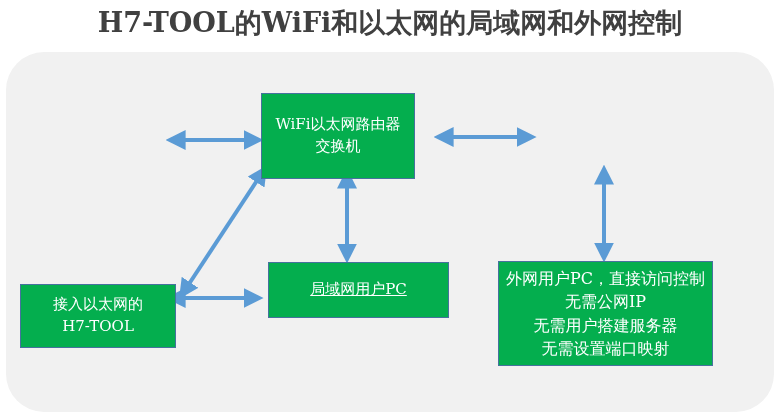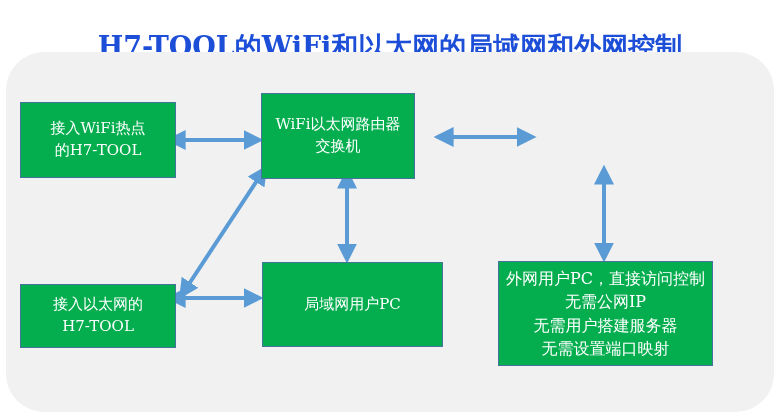--- a/index.html
+++ b/index.html
@@ -22,27 +22,26 @@
 
   
   .title {
     position: absolute;
     left: 0px;
     top: 0px;
     width: 780px;
     height: 46px;
     line-height: 46px;
     text-align: center;
-    color: #1d4ed8;
+    color: #404040;
     font-family: "DejaVu Serif", "Liberation Serif", serif;
     font-weight: 700;
     font-size: 27px;
     letter-spacing: 0px;
     white-space: nowrap;
-    margin-top: 24px;
   }
 
   
   .panel {
     position: absolute;
     left: 6px;
     top: 52px;
     width: 768px;
     height: 360px;
     background: #F1F1F1;
@@ -99,25 +98,23 @@
     <g id="arrow-group">
         <line x1="180" y1="140" x2="258" y2="140" stroke="#5B9BD5" stroke-width="4" marker-end="url(#ah-end)" marker-start="url(#ah-start)"></line>
         <line x1="448" y1="137" x2="531" y2="137" stroke="#5B9BD5" stroke-width="4" marker-end="url(#ah-end)" marker-start="url(#ah-start)"></line>
         <line x1="347" y1="183" x2="347" y2="258" stroke="#5B9BD5" stroke-width="4" marker-end="url(#ah-end)" marker-start="url(#ah-start)"></line>
         <line x1="604" y1="179" x2="604" y2="257" stroke="#5B9BD5" stroke-width="4" marker-end="url(#ah-end)" marker-start="url(#ah-start)"></line>
         <line x1="180" y1="298" x2="258" y2="298" stroke="#5B9BD5" stroke-width="4" marker-end="url(#ah-end)" marker-start="url(#ah-start)"></line>
         <line x1="187" y1="287" x2="264" y2="170" stroke="#5B9BD5" stroke-width="4" marker-end="url(#ah-end)" marker-start="url(#ah-start)"></line>
       </g>
   </svg>
 
-  <div class="node" style="left: 20px; top: 102px; width: 156px; height: 76px;">接入WiFi热点
-的H7-TOOL</div>
   <div class="node" style="left: 261px; top: 93px; width: 154px; height: 86px;">WiFi以太网路由器
 交换机</div>
   <div class="node" style="left: 20px; top: 260px; width: 156px; height: 64px; margin-top: 24px;">接入以太网的
 H7-TOOL</div>
-  <div class="node" style="left: 262px; top: 262px; width: 181px; height: 85px;">局域网用户PC</div>
+  <div class="node" style="left: 268px; top: 262px; width: 181px; height: 56px; text-decoration: underline;">局域网用户PC</div>
   <div class="node small" style="left: 498px; top: 261px; width: 215px; height: 105px;">外网用户PC，直接访问控制
 无需公网IP
 无需用户搭建服务器
 无需设置端口映射</div>
 
 </div>
 
 </body></html>

